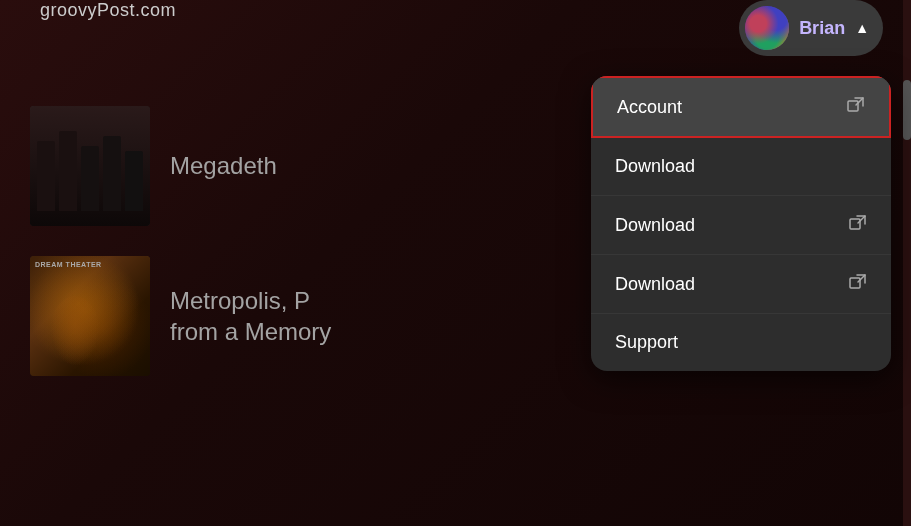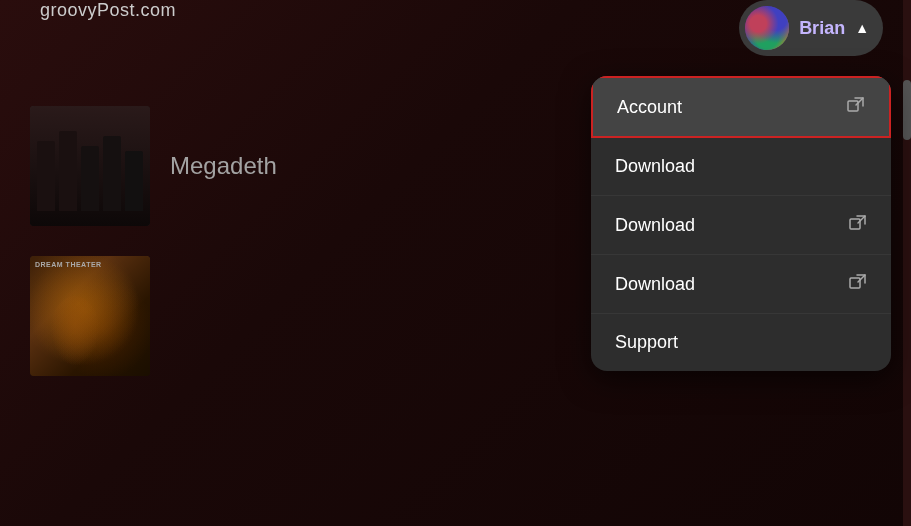--- a/index.html
+++ b/index.html
@@ -259,20 +259,22 @@
     </div>
 
     <div class="album-item">
       <div class="album-art album-art-2">
         <div style="position:absolute;inset:0;background:linear-gradient(135deg,#3d2008,#5a3010,#2a1500,#1a0e00);"></div>
         <div style="position:absolute;top:5px;left:5px;right:5px;color:#aaa;font-size:7px;font-weight:700;z-index:1;letter-spacing:0.5px;">DREAM THEATER</div>
         <div style="position:absolute;inset:0;background:radial-gradient(circle at 45% 45%,rgba(180,100,10,0.4) 0%,transparent 60%);z-index:0;"></div>
 
         <div style="position:absolute;bottom:10px;left:20px;width:50px;height:70px;background:radial-gradient(ellipse at 50% 40%,rgba(150,80,10,0.5),transparent 70%);border-radius:50% 50% 40% 40%;z-index:1;"></div>
       </div>
+      <span class="album-title" style="white-space:pre-line;">Metropolis, P
+from a Memory</span>
     </div>
 
   </div>
 </div>
 
 <div class="dropdown-menu" id="dropdown">
 <div class="menu-item highlighted">
       <span>Account</span>
       <span class="external-icon"><svg width="18" height="18" viewBox="0 0 18 18" fill="none" xmlns="http://www.w3.org/2000/svg">
         <rect x="1" y="5" width="10" height="10" rx="1" stroke="#aaaaaa" stroke-width="1.5" fill="none"></rect>

